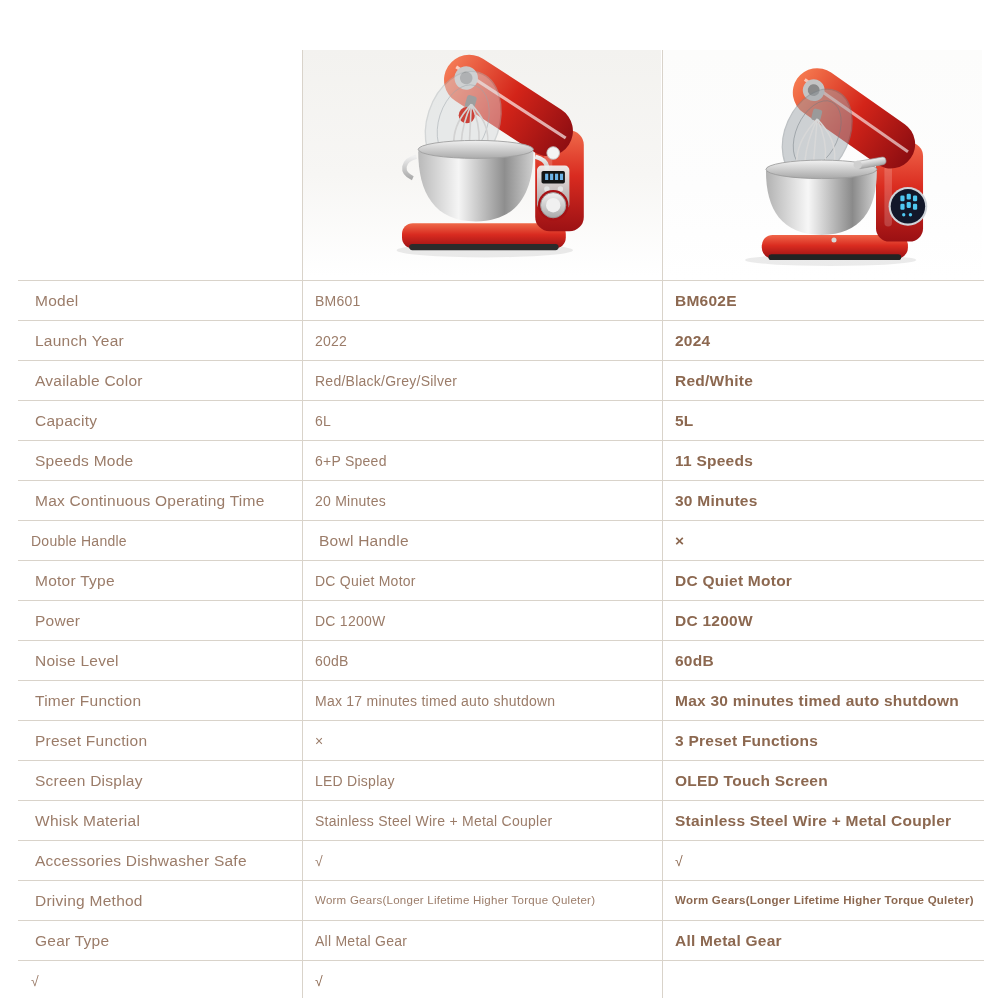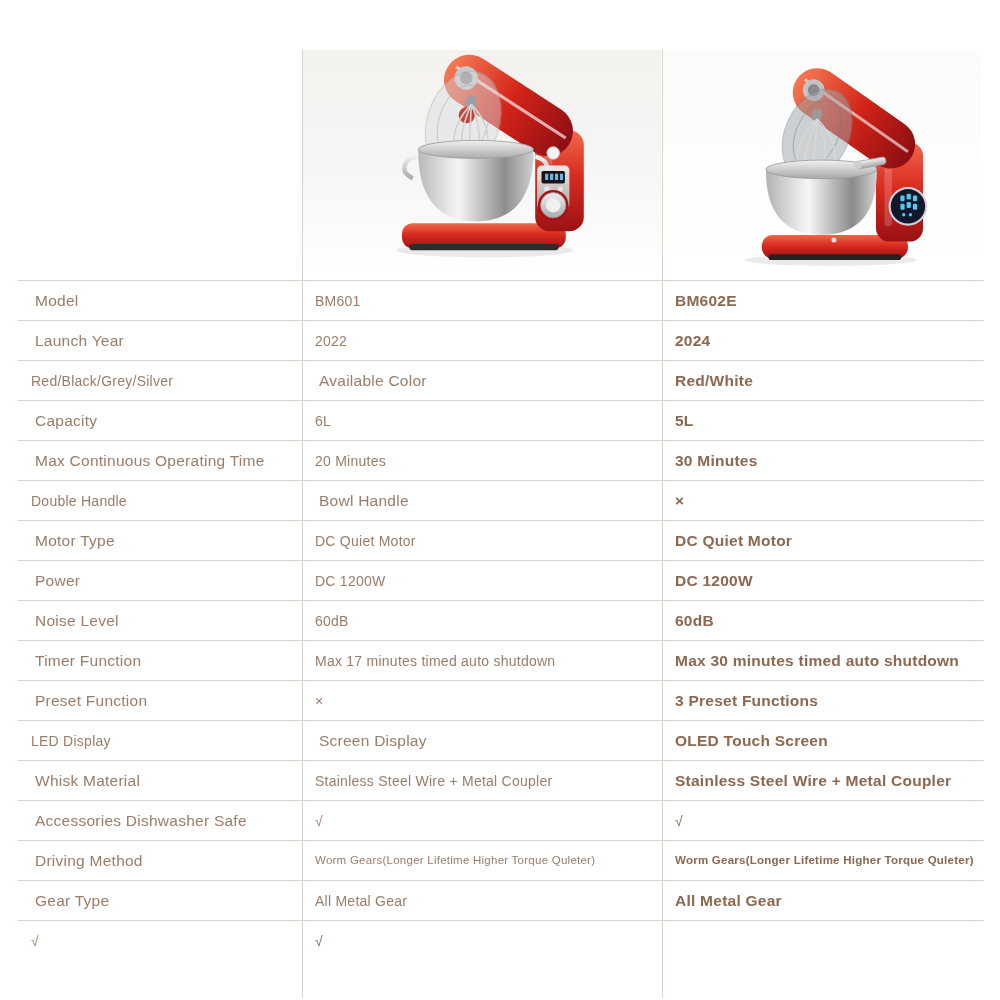--- a/index.html
+++ b/index.html
@@ -182,30 +182,35 @@
         <div class="cell cell-label">Model</div>
         <div class="cell cell-v1">BM601</div>
         <div class="cell cell-v2">BM602E</div>
       </div>
       <div class="row">
         <div class="cell cell-label">Launch Year</div>
         <div class="cell cell-v1">2022</div>
         <div class="cell cell-v2">2024</div>
       </div>
       <div class="row">
+        <div class="cell cell-label">Available Color</div>
         <div class="cell cell-v1">Red/Black/Grey/Silver</div>
-        <div class="cell cell-label">Available Color</div>
         <div class="cell cell-v2">Red/White</div>
       </div>
       <div class="row">
         <div class="cell cell-label">Capacity</div>
         <div class="cell cell-v1">6L</div>
         <div class="cell cell-v2">5L</div>
       </div>
       <div class="row">
+        <div class="cell cell-label">Speeds Mode</div>
+        <div class="cell cell-v1">6+P Speed</div>
+        <div class="cell cell-v2">11 Speeds</div>
+      </div>
+      <div class="row">
         <div class="cell cell-label">Max Continuous Operating Time</div>
         <div class="cell cell-v1">20 Minutes</div>
         <div class="cell cell-v2">30 Minutes</div>
       </div>
       <div class="row">
         <div class="cell cell-v1">Double Handle</div>
         <div class="cell cell-label">Bowl Handle</div>
         <div class="cell cell-v2">×</div>
       </div>
       <div class="row">
@@ -227,22 +232,22 @@
         <div class="cell cell-label">Timer Function</div>
         <div class="cell cell-v1">Max 17 minutes timed auto shutdown</div>
         <div class="cell cell-v2">Max 30 minutes timed auto shutdown</div>
       </div>
       <div class="row">
         <div class="cell cell-label">Preset Function</div>
         <div class="cell cell-v1">×</div>
         <div class="cell cell-v2">3 Preset Functions</div>
       </div>
       <div class="row">
+        <div class="cell cell-label">Screen Display</div>
         <div class="cell cell-v1">LED Display</div>
-        <div class="cell cell-label">Screen Display</div>
         <div class="cell cell-v2">OLED Touch Screen</div>
       </div>
       <div class="row">
         <div class="cell cell-label">Whisk Material</div>
         <div class="cell cell-v1">Stainless Steel Wire + Metal Coupler</div>
         <div class="cell cell-v2">Stainless Steel Wire + Metal Coupler</div>
       </div>
       <div class="row">
         <div class="cell cell-label">Accessories Dishwasher Safe</div>
         <div class="cell cell-v1 check">√</div>

